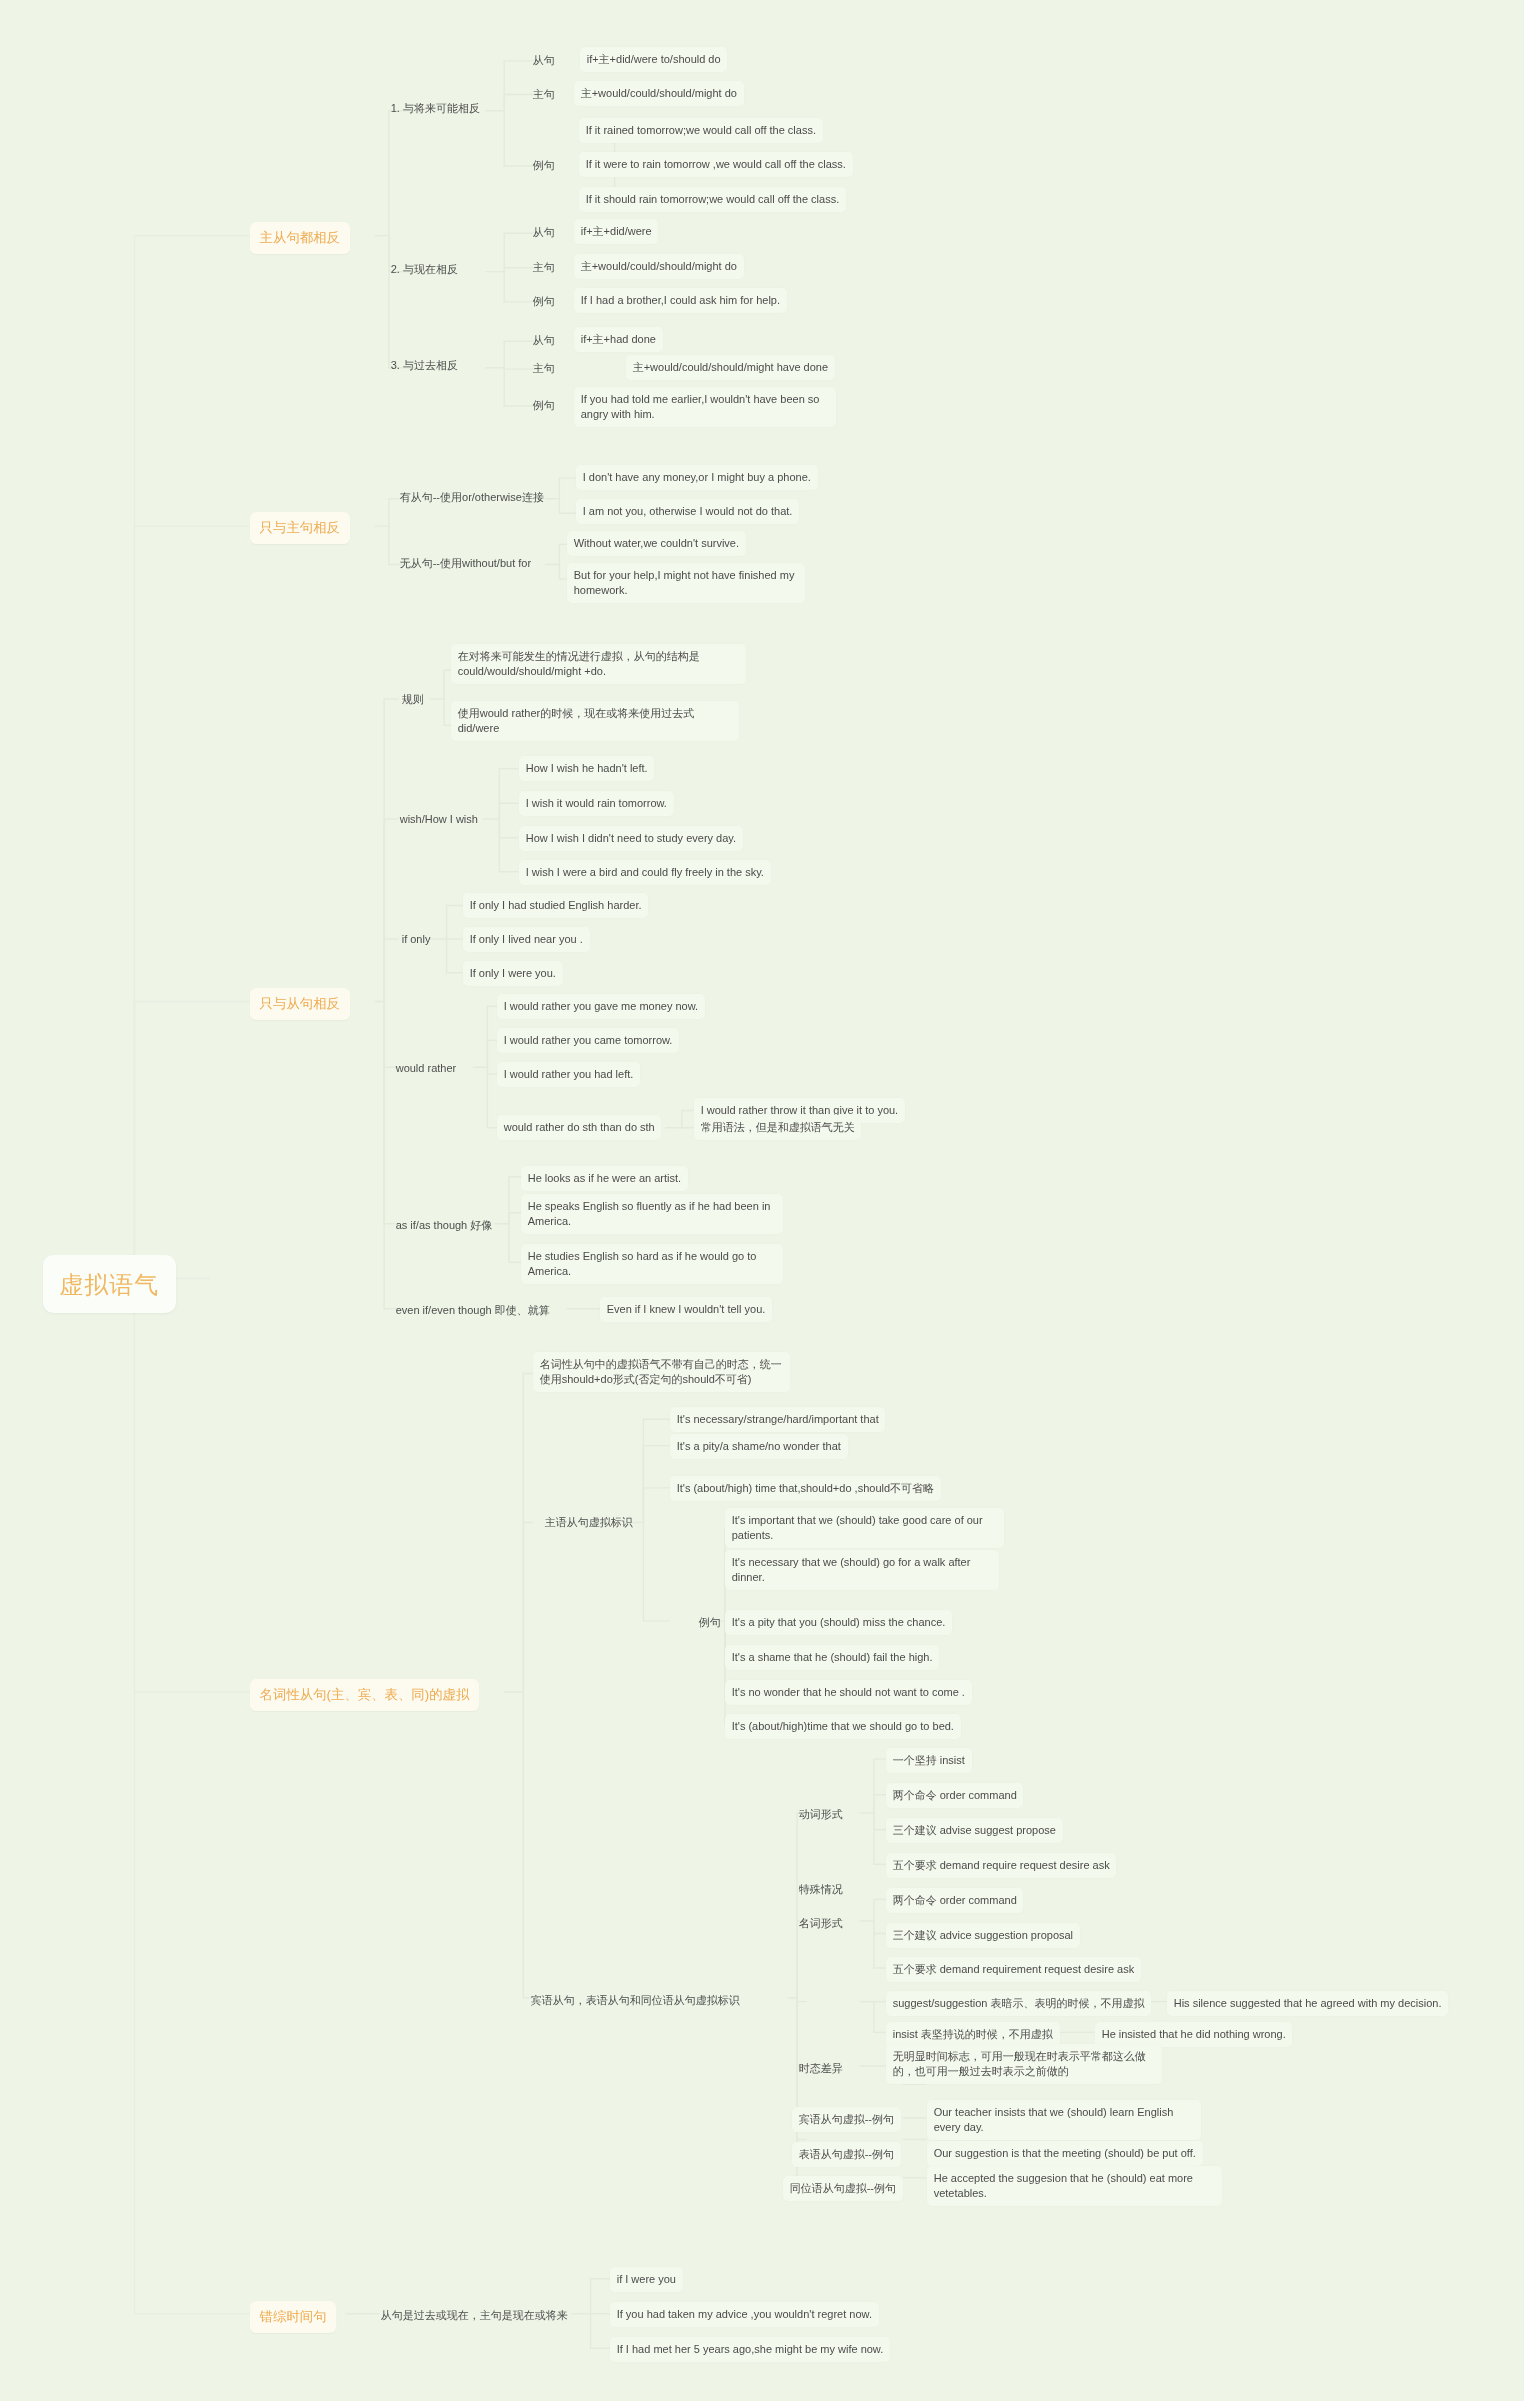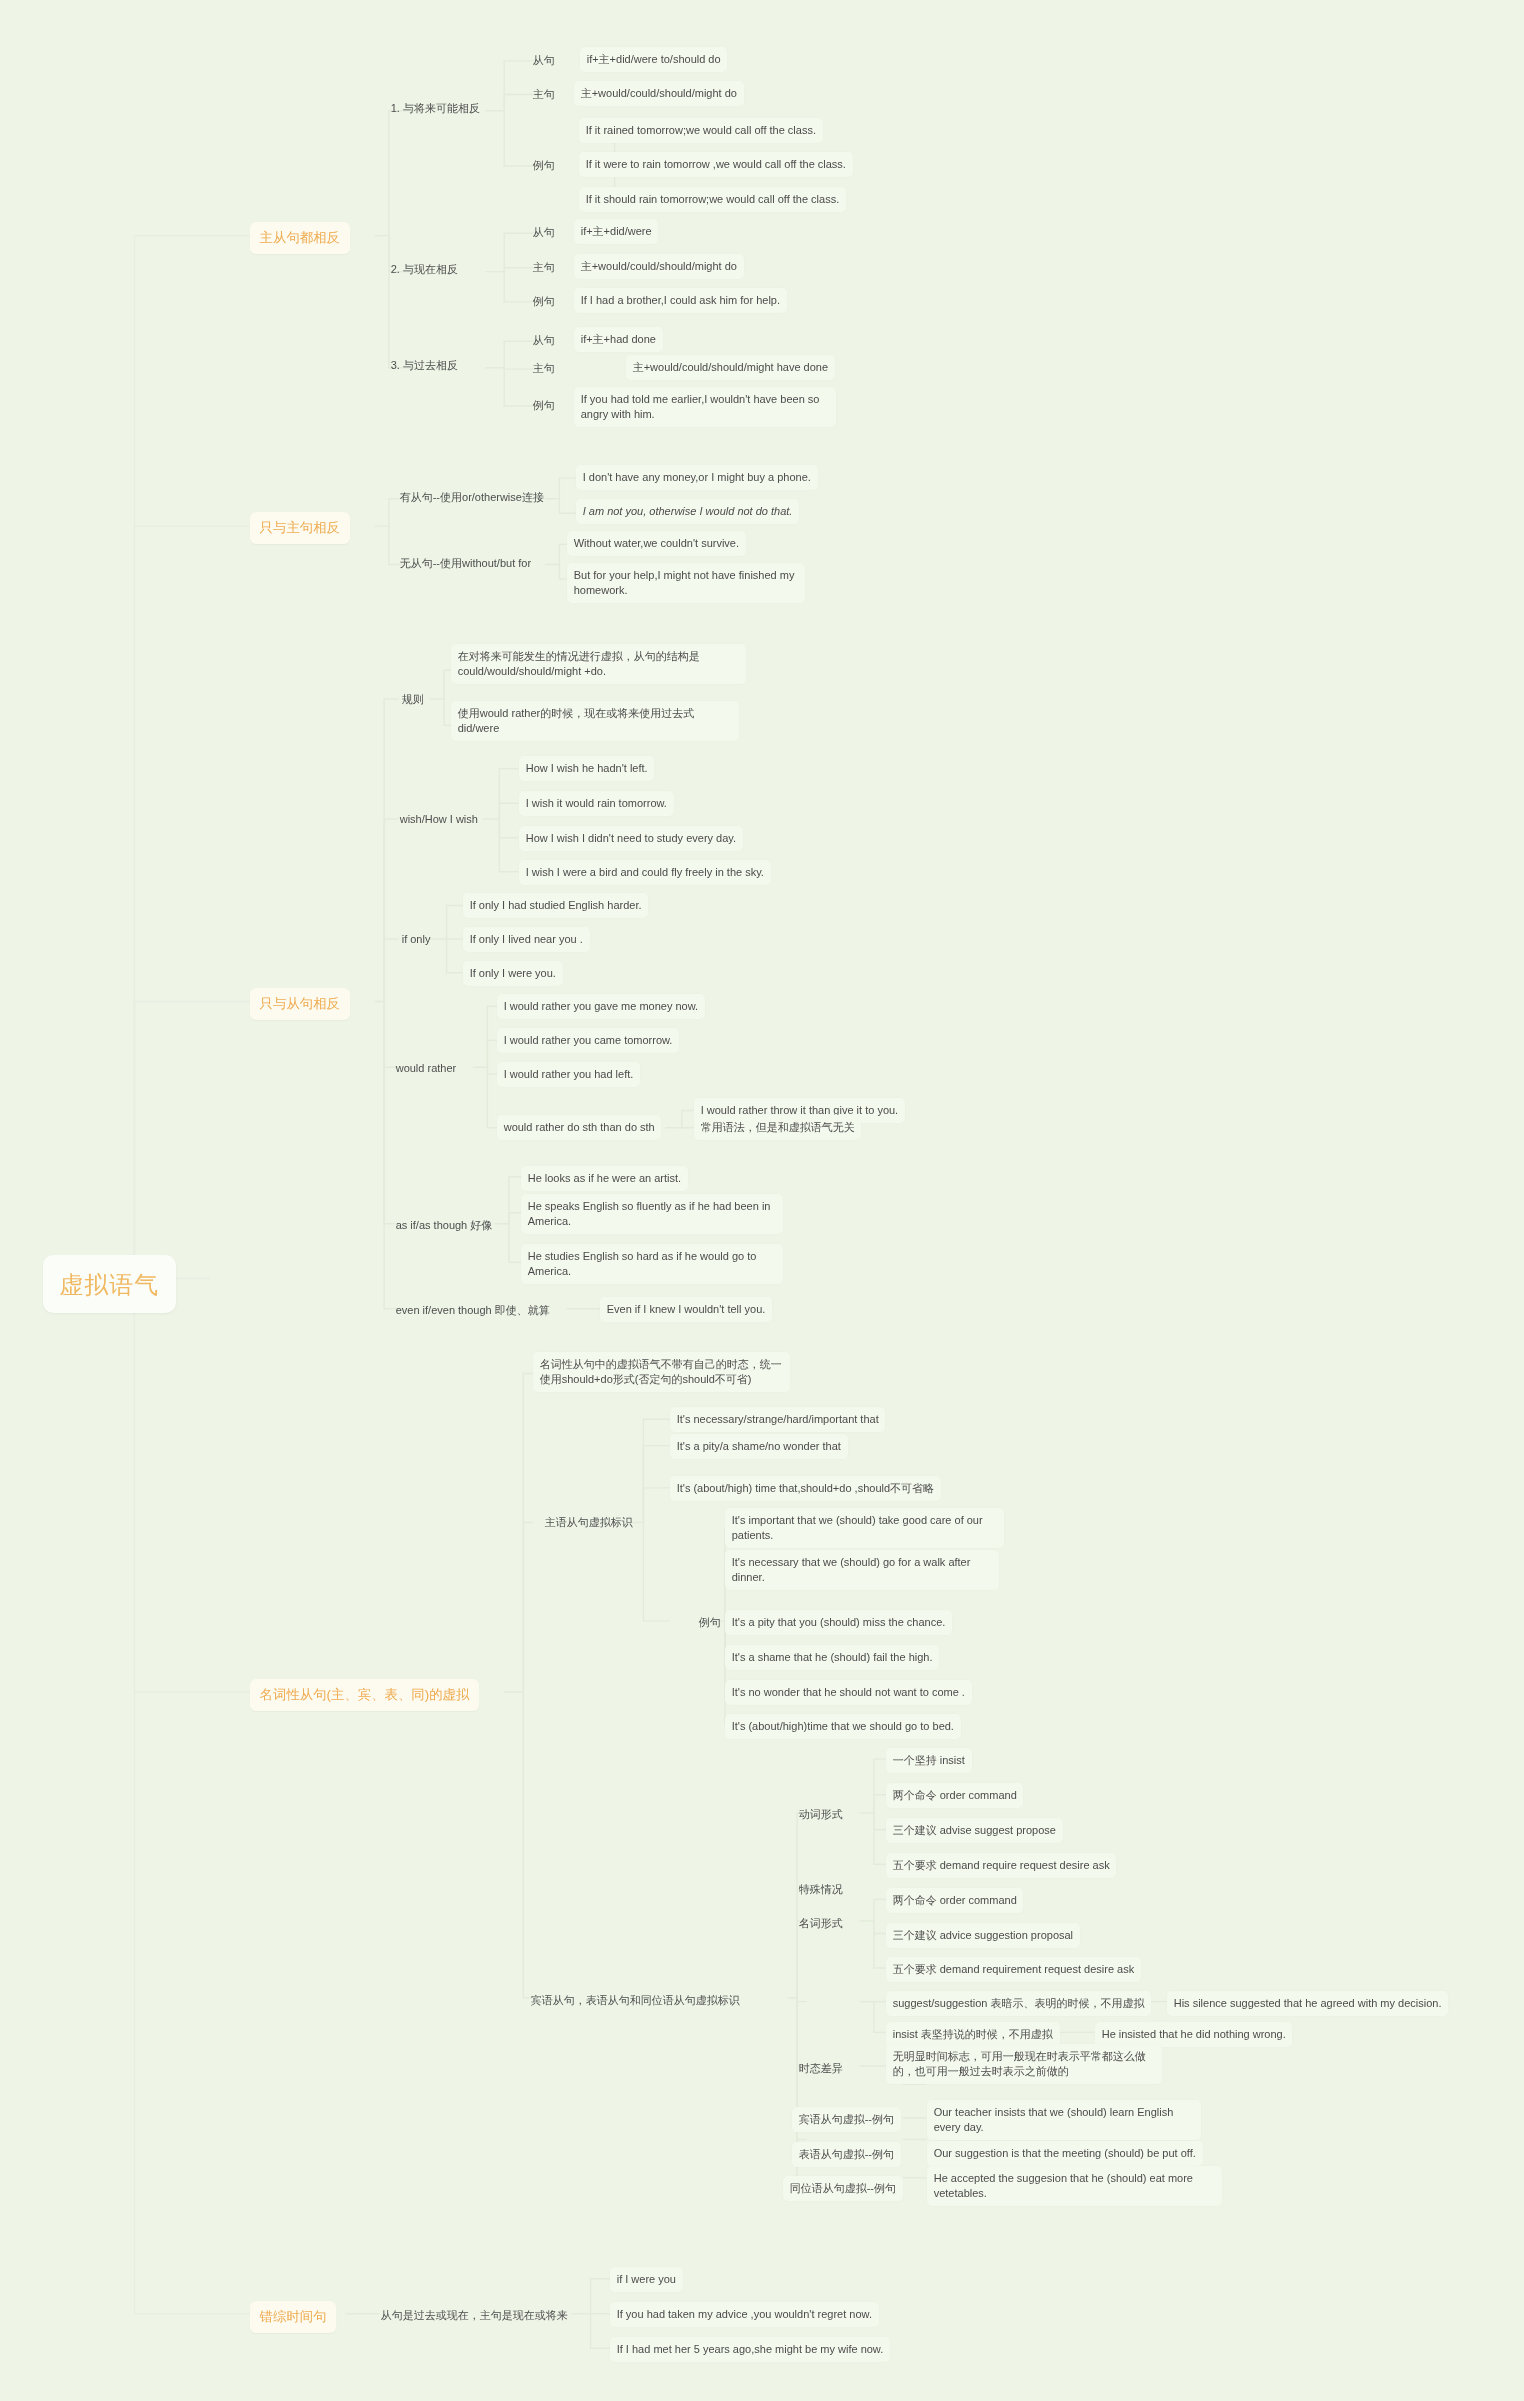--- a/index.html
+++ b/index.html
@@ -196,21 +196,21 @@
   <div class="node lbl" style="left:384px;top:353px;">3. 与过去相反</div>
   <div class="node lbl" style="left:526px;top:328px;">从句</div>
   <div class="node box" style="left:574px;top:327px;">if+主+had done</div>
   <div class="node lbl" style="left:526px;top:356px;">主句</div>
   <div class="node box" style="left:586px;top:355px;margin-left:40px;">主+would/could/should/might have done</div>
   <div class="node lbl" style="left:526px;top:393px;">例句</div>
   <div class="node box" style="left:574px;top:387px;width:262px;">If you had told me earlier,I wouldn't have been so angry with him.</div>
 
   <div class="node lbl" style="left:393px;top:485px;">有从句--使用or/otherwise连接</div>
   <div class="node box" style="left:576px;top:465px;">I don't have any money,or I might buy a phone.</div>
-  <div class="node box" style="left:576px;top:499px;font-style:italic;">I am not  you, otherwise I would not do that.</div>
+  <div class="node box" style="left:576px;top:499px;">I am not  you, otherwise I would not do that.</div>
   <div class="node lbl" style="left:393px;top:551px;">无从句--使用without/but for</div>
   <div class="node box" style="left:567px;top:531px;">Without  water,we couldn't survive.</div>
   <div class="node box" style="left:567px;top:563px;width:238px;">But for your help,I might not have finished my homework.</div>
 
   <div class="node lbl" style="left:395px;top:687px;">规则</div>
   <div class="node box" style="left:451px;top:644px;width:295px;">在对将来可能发生的情况进行虚拟，从句的结构是could/would/should/might +do.</div>
   <div class="node box" style="left:451px;top:701px;width:288px;">使用would rather的时候，现在或将来使用过去式did/were</div>
 
   <div class="node lbl" style="left:393px;top:807px;">wish/How I wish</div>
   <div class="node box" style="left:519px;top:756px;">How I wish he hadn't left.</div>

